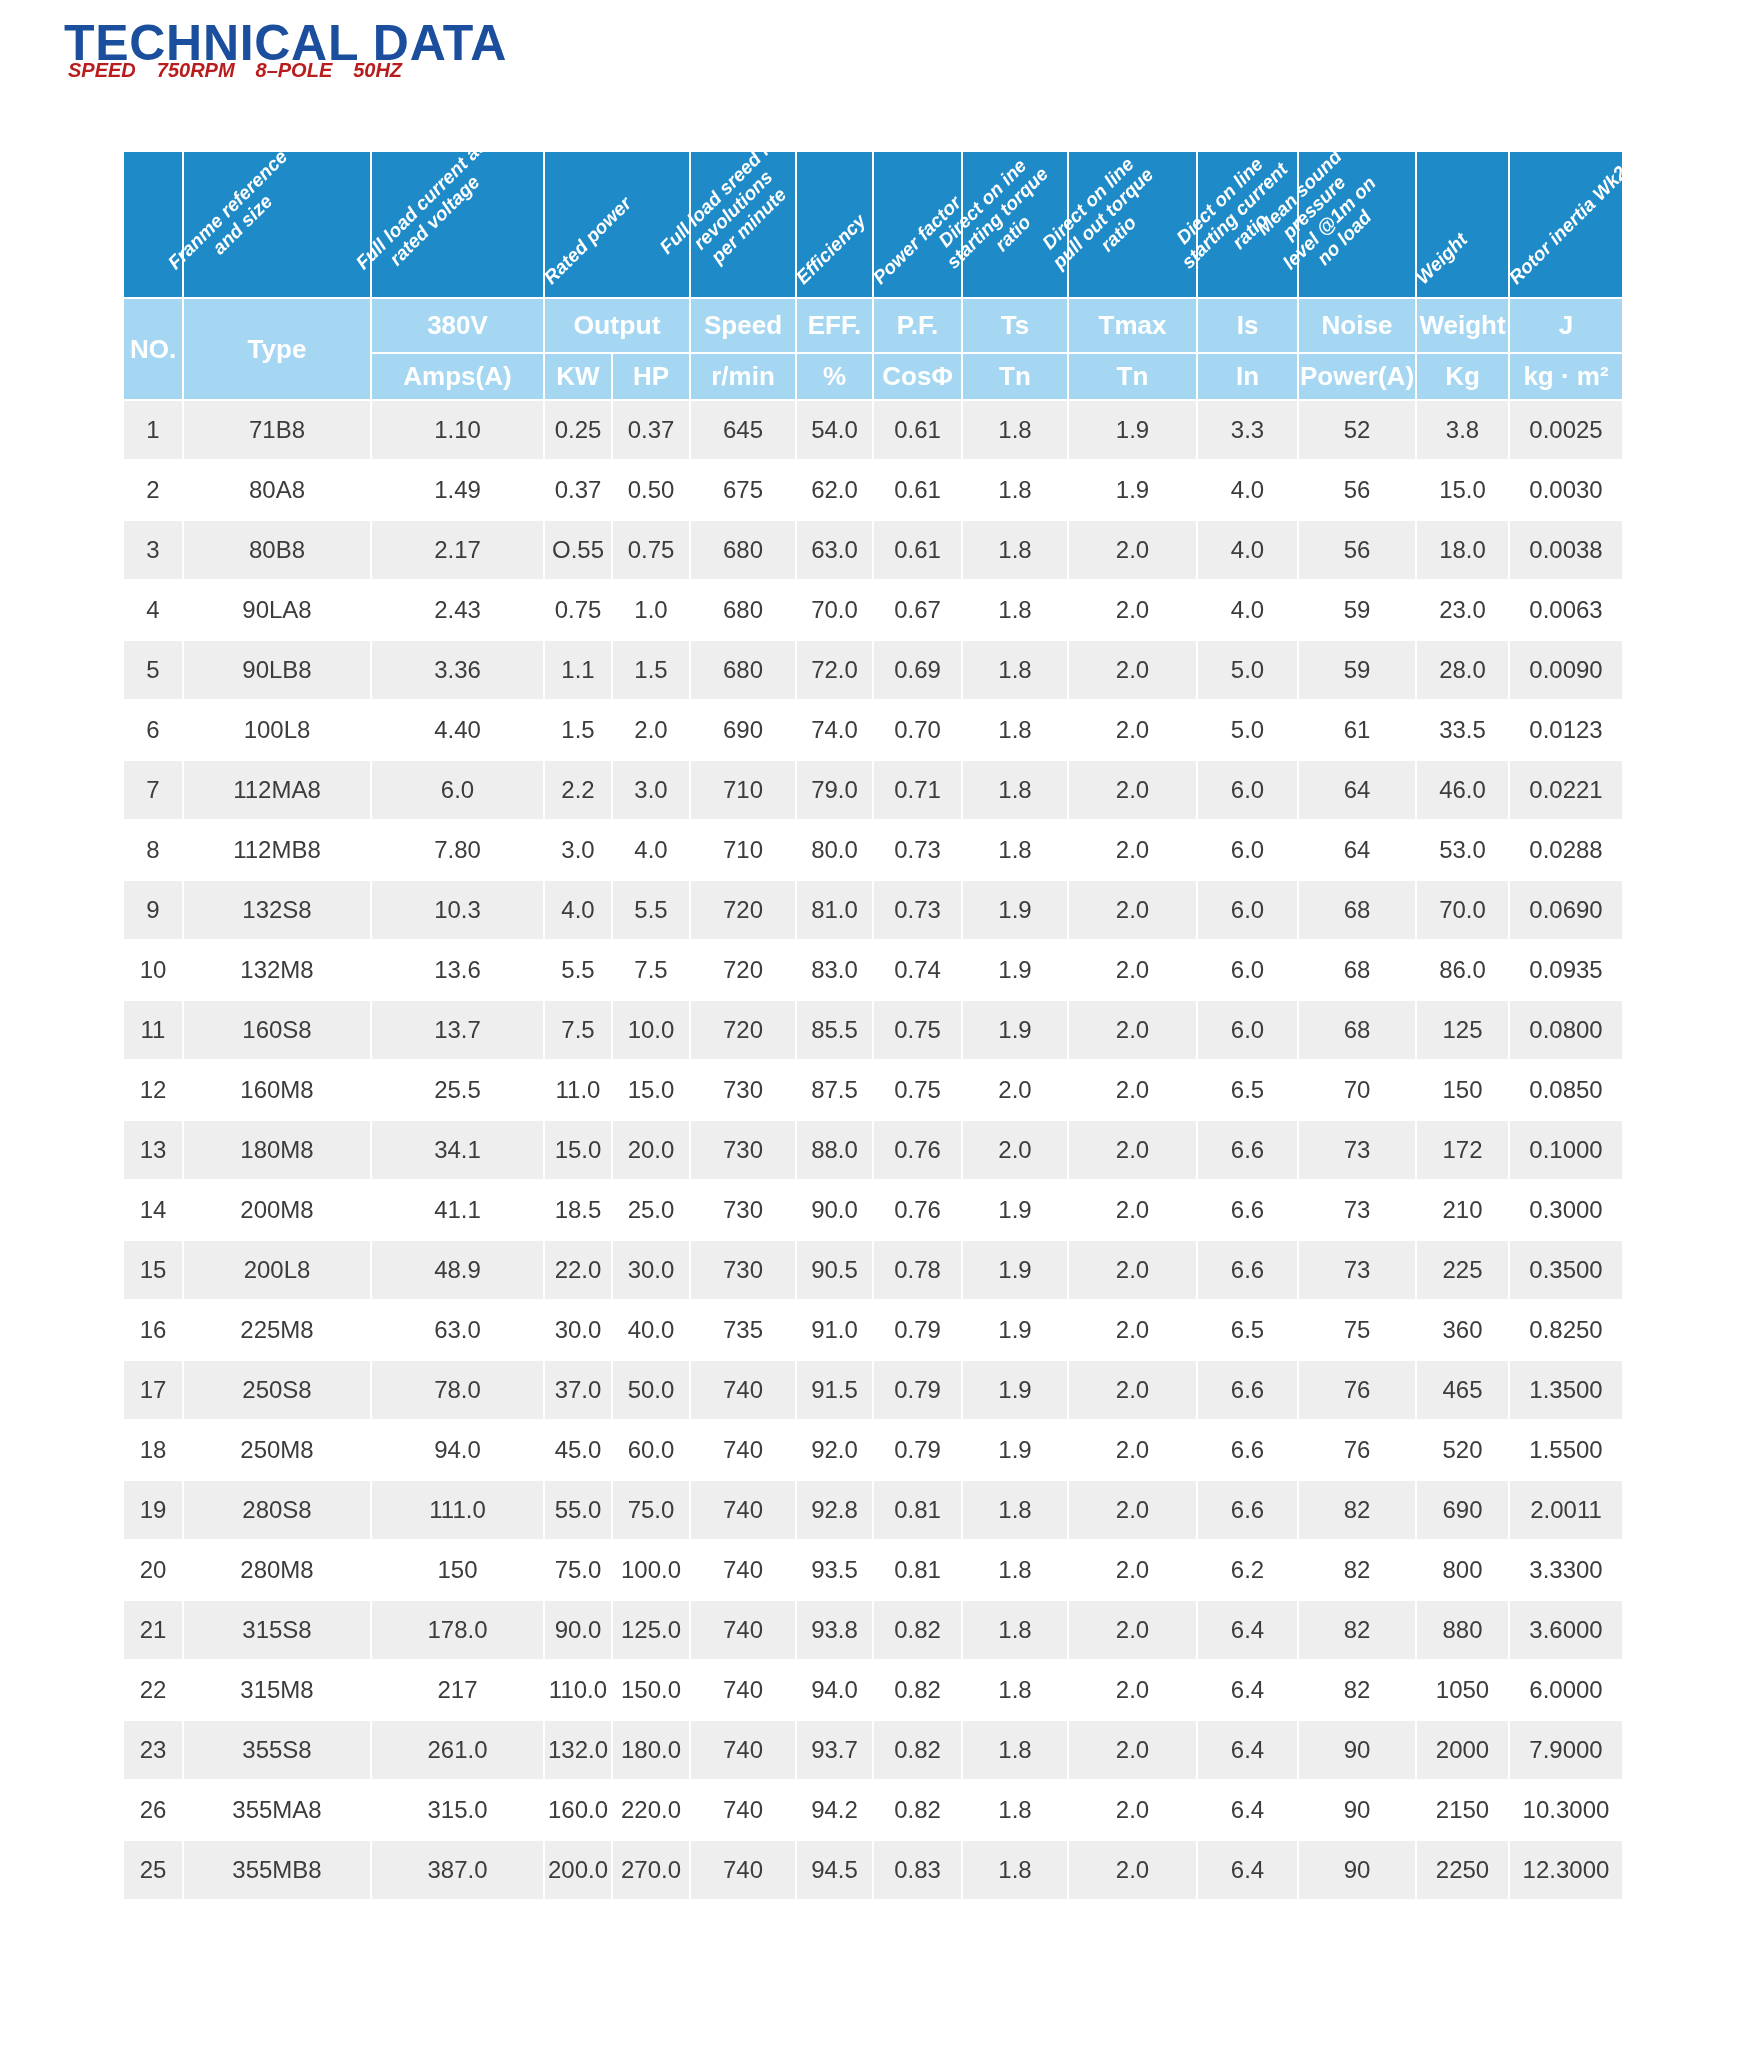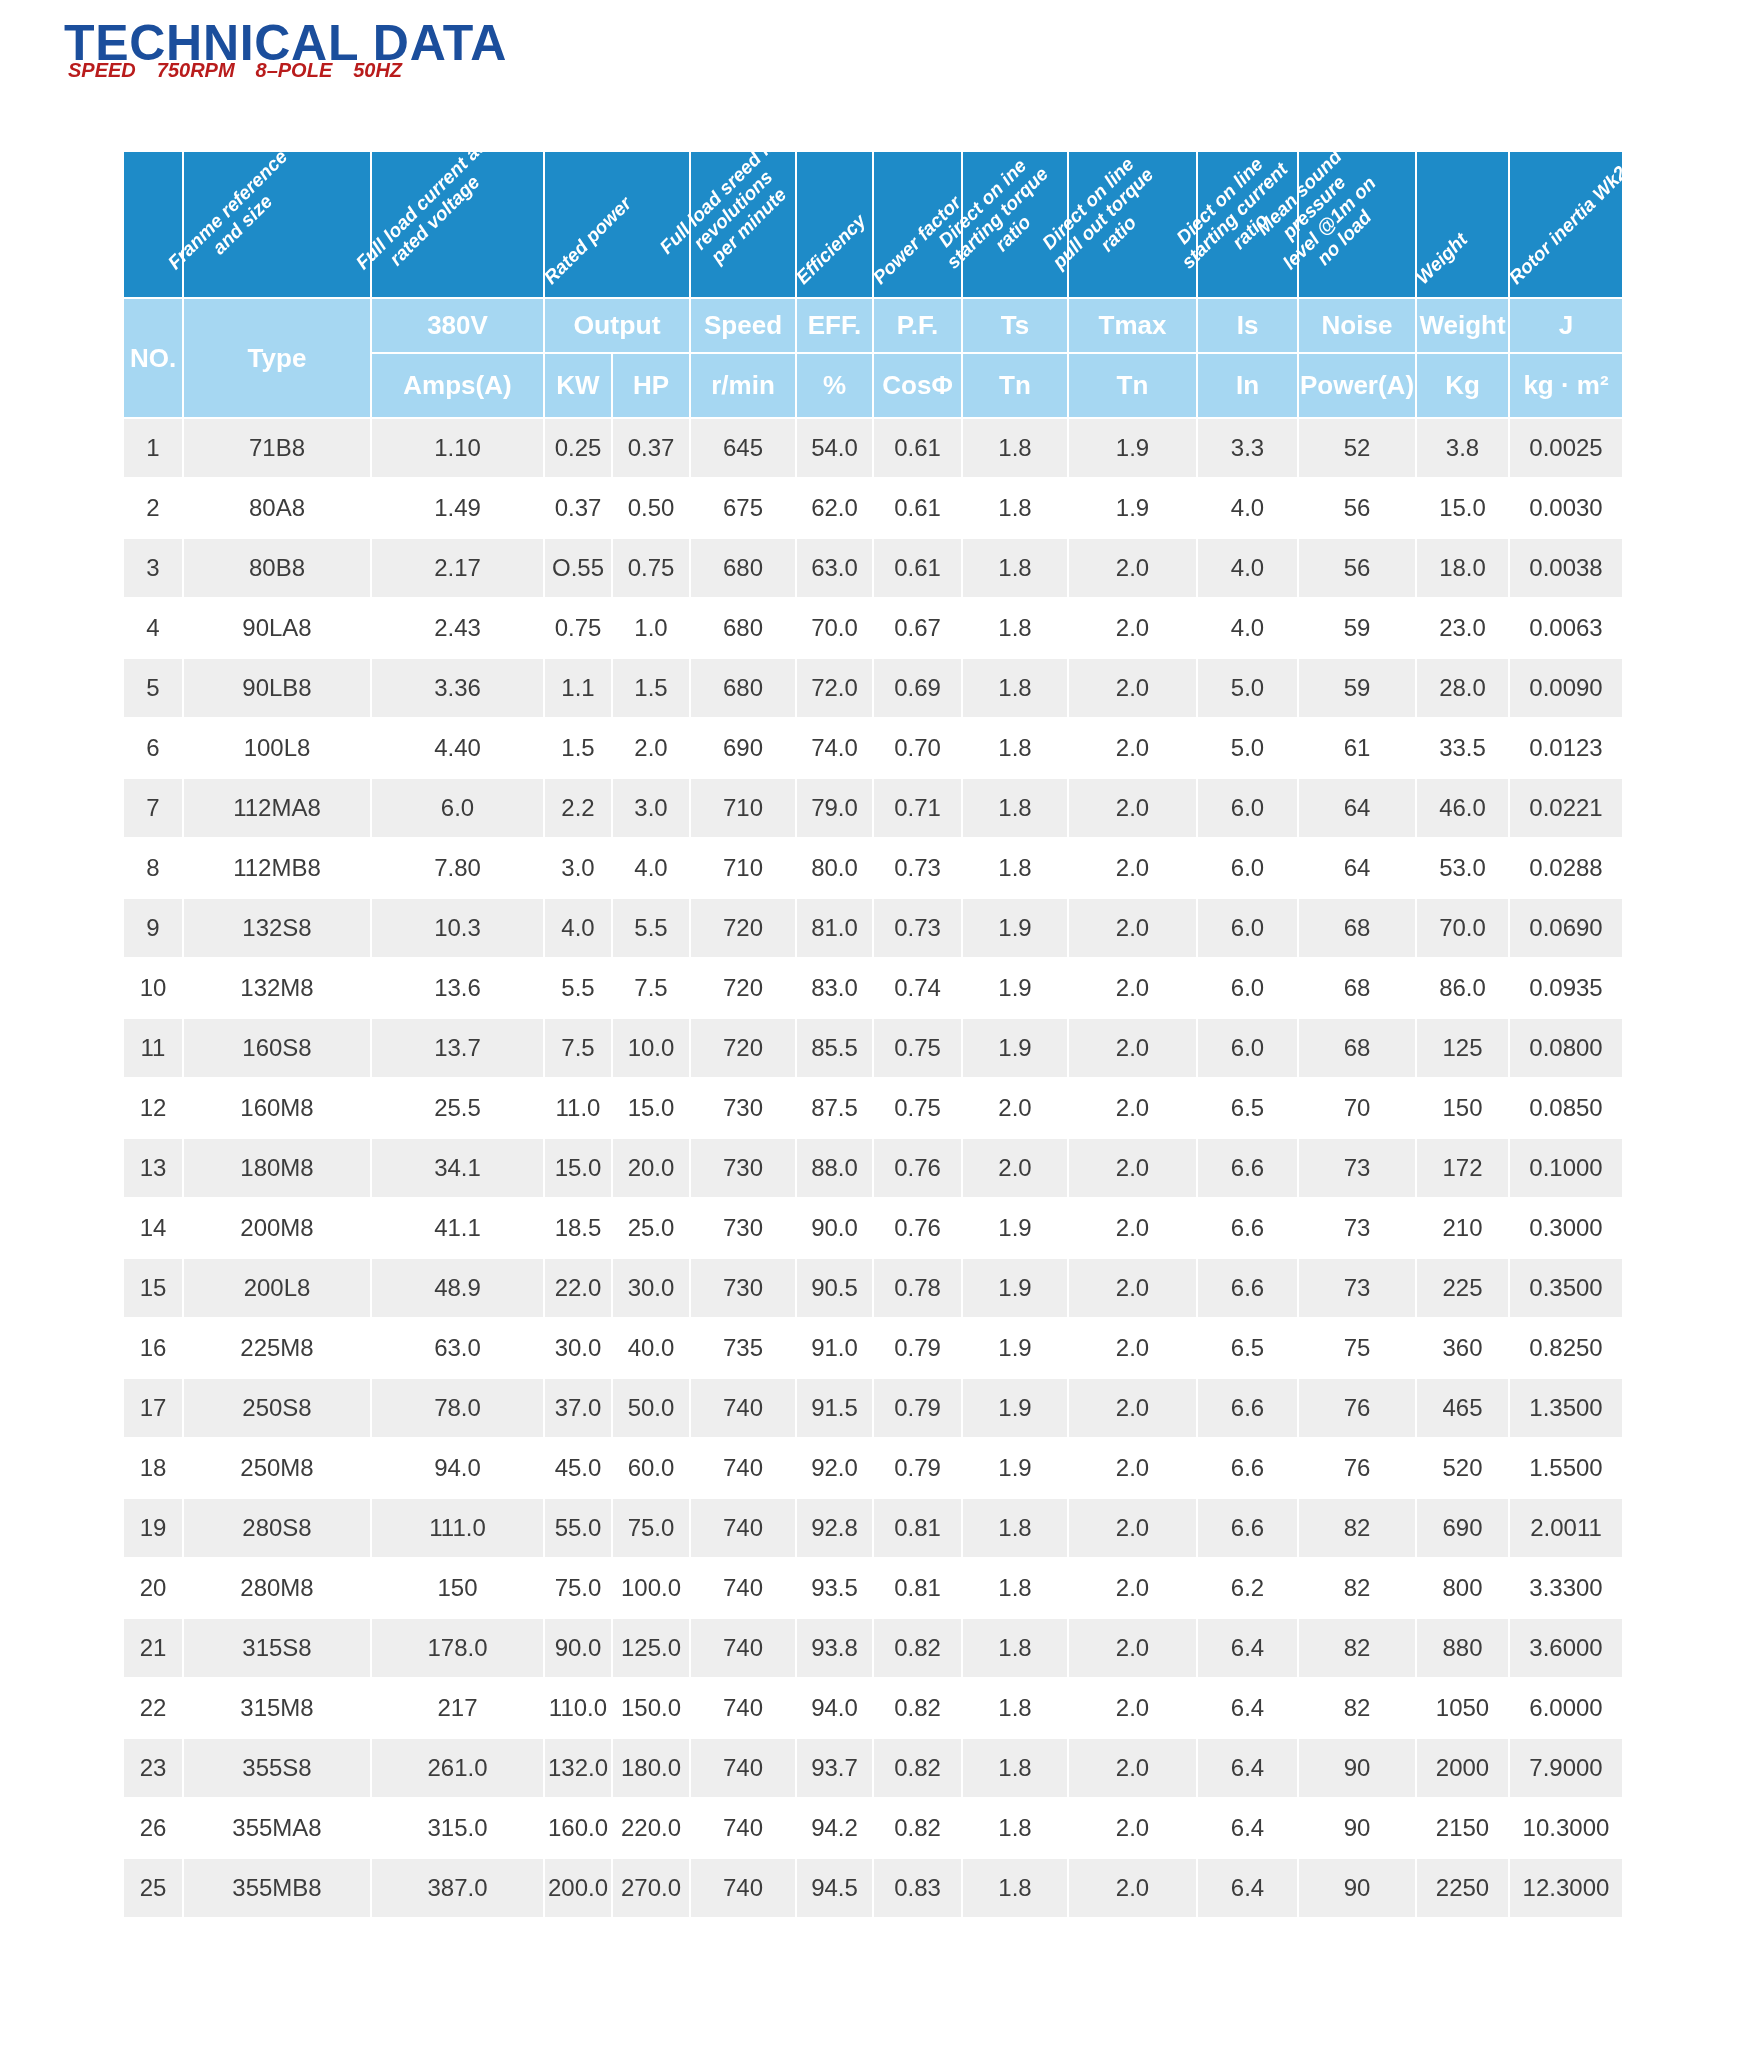--- a/index.html
+++ b/index.html
@@ -41,21 +41,21 @@
     color:#ffffff; font-style:italic; font-weight:bold;
     font-size:19px; line-height:1.13;
     white-space:nowrap; text-align:center;
   }
   
   tr.sub1 th, tr.sub2 th {
     background:#A6D7F2; color:#ffffff; font-weight:bold;
     font-size:26px;
   }
   tr.sub1 th { height:55px; }
-  tr.sub2 th { height:65px; }
+  tr.sub2 th { height:47px; }
   tr.sub1 th.span2 { font-size:26.6px;text-align:center; }
   
   tbody tr { height:60px; }
   tbody tr:nth-child(odd)  td { background:#EEEEEE; }
   tbody tr:nth-child(even) td { background:#FFFFFF; }
   tbody td {
     color:#3C3C3C; font-size:24px; font-weight:normal;
   }
 </style>
 </head>

